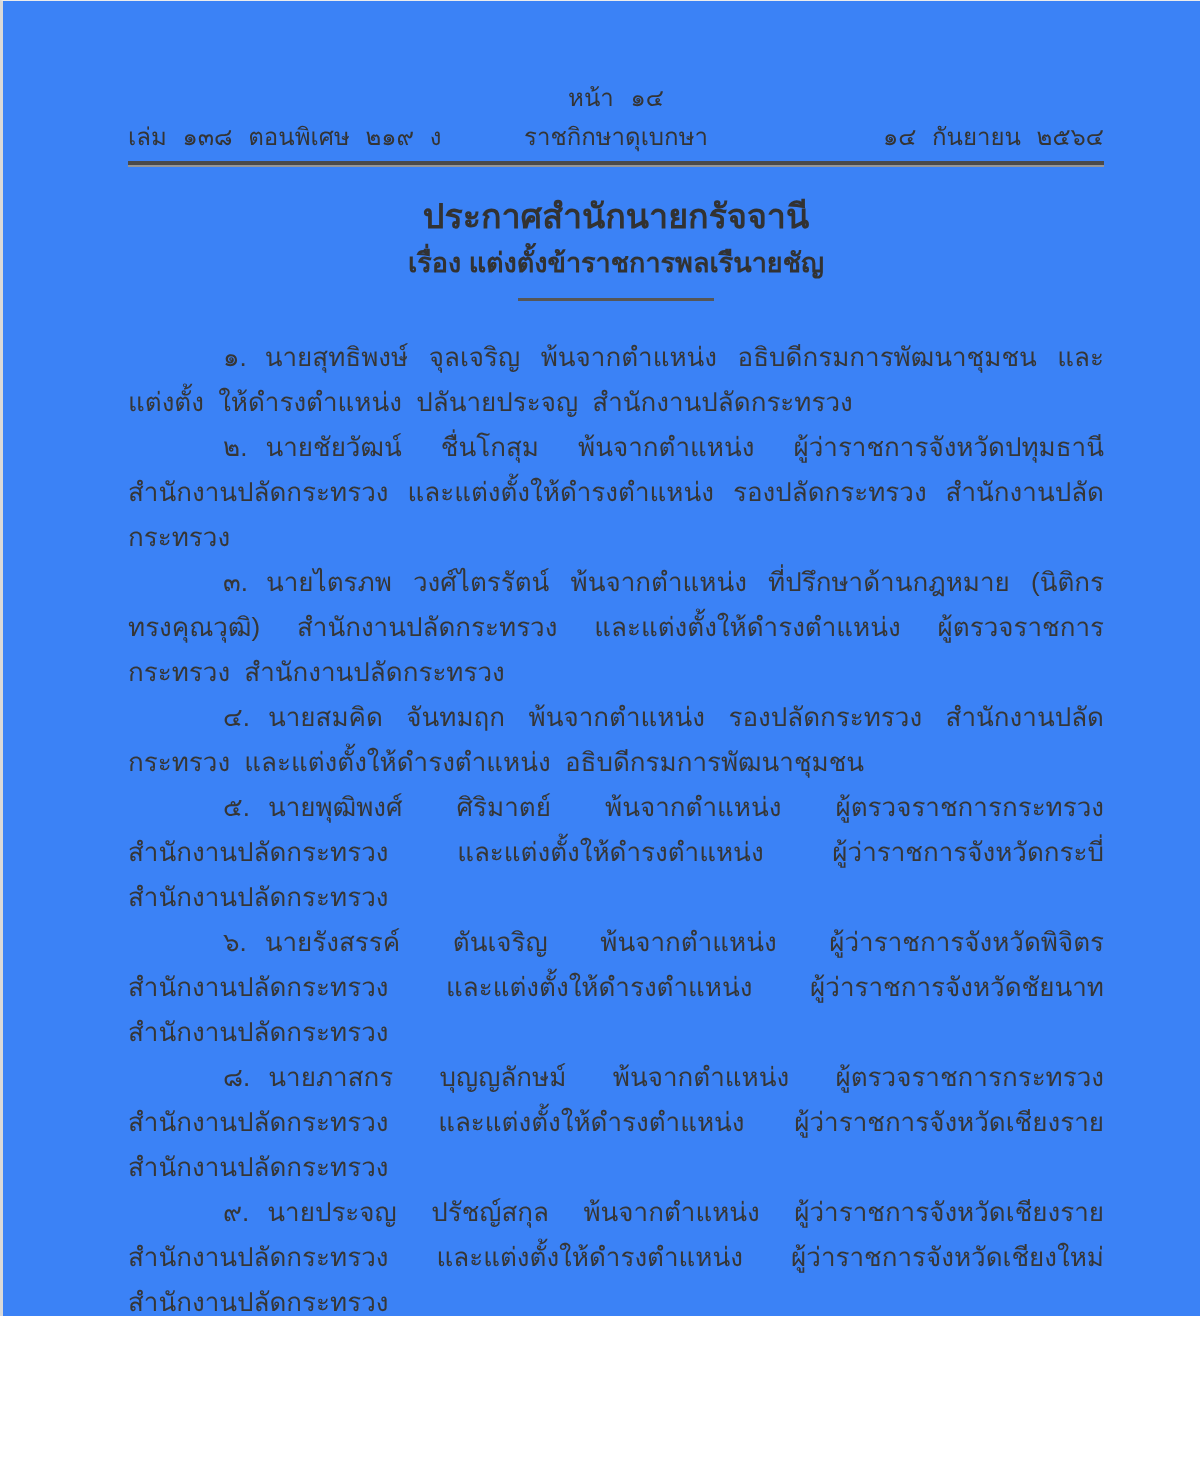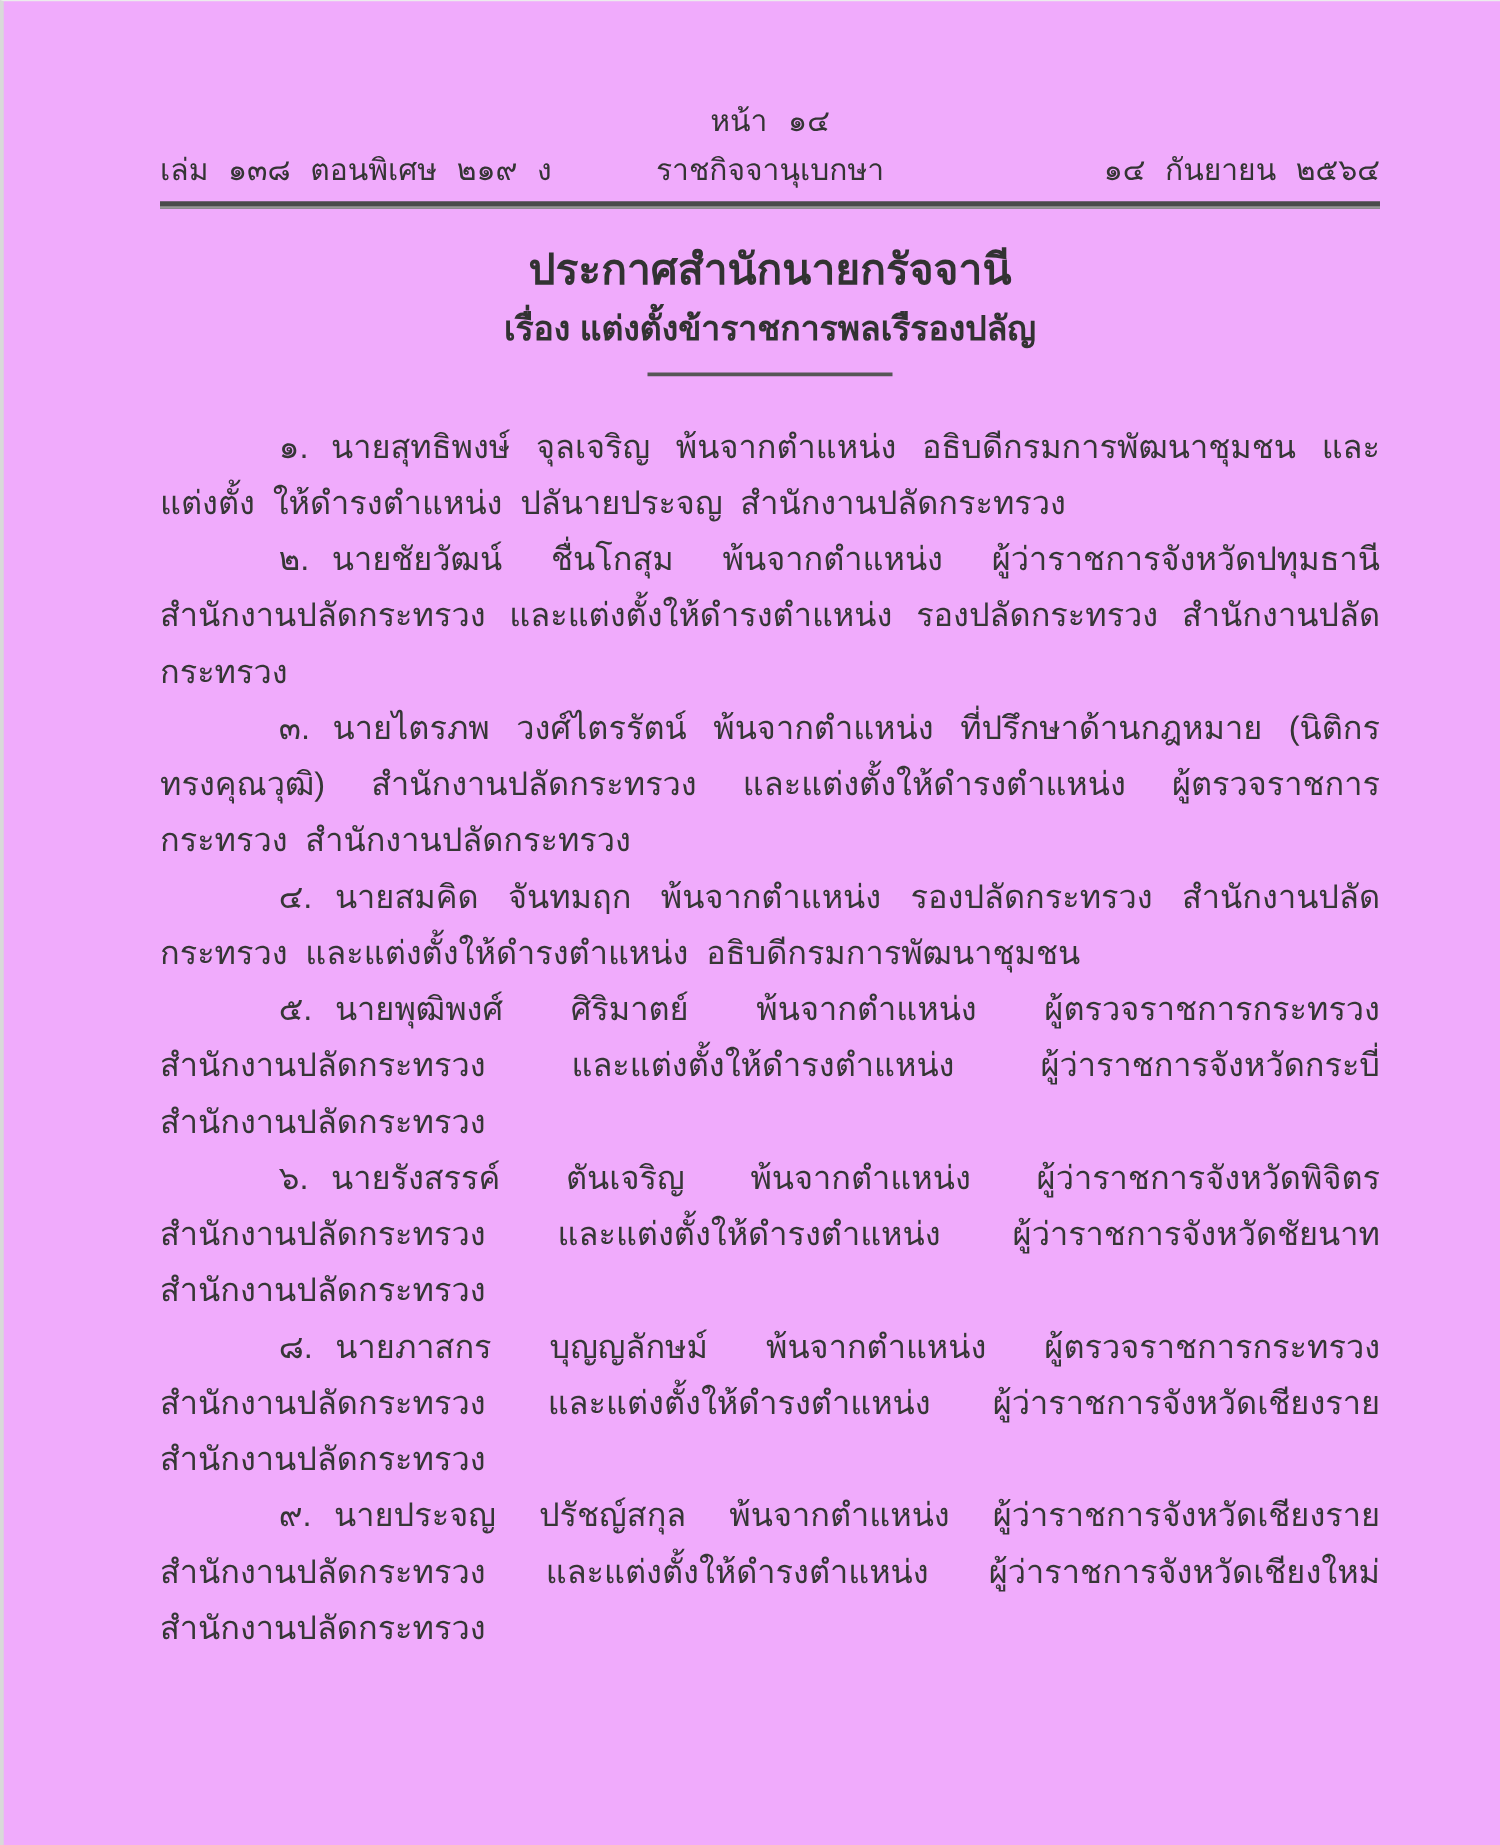--- a/index.html
+++ b/index.html
@@ -11,22 +11,22 @@
     width: 1200px;
     height: 1476px;
     overflow: hidden;
     font-family: "Liberation Sans", "DejaVu Sans", sans-serif;
     color: #343434;
   }
   .page {
     position: relative;
     box-sizing: border-box;
     width: 1200px;
-    height: 1476px;
-    background: #f0abfc;
+    height: 1316px;
+    background: #3b82f6;
     border-left: 3px solid #d9d9d9;
     border-top: 1px solid #ececec;
     padding: 82px 96px 0 125px;
   }
   
   .page-number {
     text-align: center;
     font-size: 24px;
     line-height: 30px;
     word-spacing: 10px;
@@ -91,28 +91,28 @@
 </style>
 </head>
 <body>
 
 <div class="page">
 
   <div>
     <div class="page-number">หน้า ๑๔</div>
     <div class="header-row">
       <span class="header-volume">เล่ม ๑๓๘ ตอนพิเศษ ๒๑๙ ง</span>
-      <span class="header-gazette">ราชกิจจานุเบกษา</span>
+      <span class="header-gazette">ราชกิกษาดุเบกษา</span>
       <span class="header-date">๑๔ กันยายน ๒๕๖๔</span>
     </div>
     <div class="rule-thick"></div>
   </div>
 
   <h1 class="doc-title">ประกาศสำนักนายกรัจจานี</h1>
-  <h2 class="doc-subject">เรื่อง แต่งตั้งข้าราชการพลเรืรองปลัญ</h2>
+  <h2 class="doc-subject">เรื่อง แต่งตั้งข้าราชการพลเรืนายชัญ</h2>
   <div class="rule-short"></div>
 
   <div class="doc-body">
 
     <p><span class="item-num">๑.</span><span>นายสุทธิพงษ์ จุลเจริญ พ้นจากตำแหน่ง อธิบดีกรมการพัฒนาชุมชน และแต่งตั้ง ให้ดำรงตำแหน่ง ปลันายประจญ สำนักงานปลัดกระทรวง</span></p>
     <p><span class="item-num">๒.</span><span>นายชัยวัฒน์ ชื่นโกสุม พ้นจากตำแหน่ง ผู้ว่าราชการจังหวัดปทุมธานี สำนักงานปลัดกระทรวง และแต่งตั้งให้ดำรงตำแหน่ง รองปลัดกระทรวง สำนักงานปลัดกระทรวง</span></p>
     <p><span class="item-num">๓.</span><span>นายไตรภพ วงศ์ไตรรัตน์ พ้นจากตำแหน่ง ที่ปรึกษาด้านกฎหมาย (นิติกรทรงคุณวุฒิ) สำนักงานปลัดกระทรวง และแต่งตั้งให้ดำรงตำแหน่ง ผู้ตรวจราชการกระทรวง สำนักงานปลัดกระทรวง</span></p>
     <p><span class="item-num">๔.</span><span>นายสมคิด จันทมฤก พ้นจากตำแหน่ง รองปลัดกระทรวง สำนักงานปลัดกระทรวง และแต่งตั้งให้ดำรงตำแหน่ง อธิบดีกรมการพัฒนาชุมชน</span></p>
     <p><span class="item-num">๕.</span><span>นายพุฒิพงศ์ ศิริมาตย์ พ้นจากตำแหน่ง ผู้ตรวจราชการกระทรวง สำนักงานปลัดกระทรวง และแต่งตั้งให้ดำรงตำแหน่ง ผู้ว่าราชการจังหวัดกระบี่ สำนักงานปลัดกระทรวง</span></p>
     <p><span class="item-num">๖.</span><span>นายรังสรรค์ ตันเจริญ พ้นจากตำแหน่ง ผู้ว่าราชการจังหวัดพิจิตร สำนักงานปลัดกระทรวง และแต่งตั้งให้ดำรงตำแหน่ง ผู้ว่าราชการจังหวัดชัยนาท สำนักงานปลัดกระทรวง</span></p>

